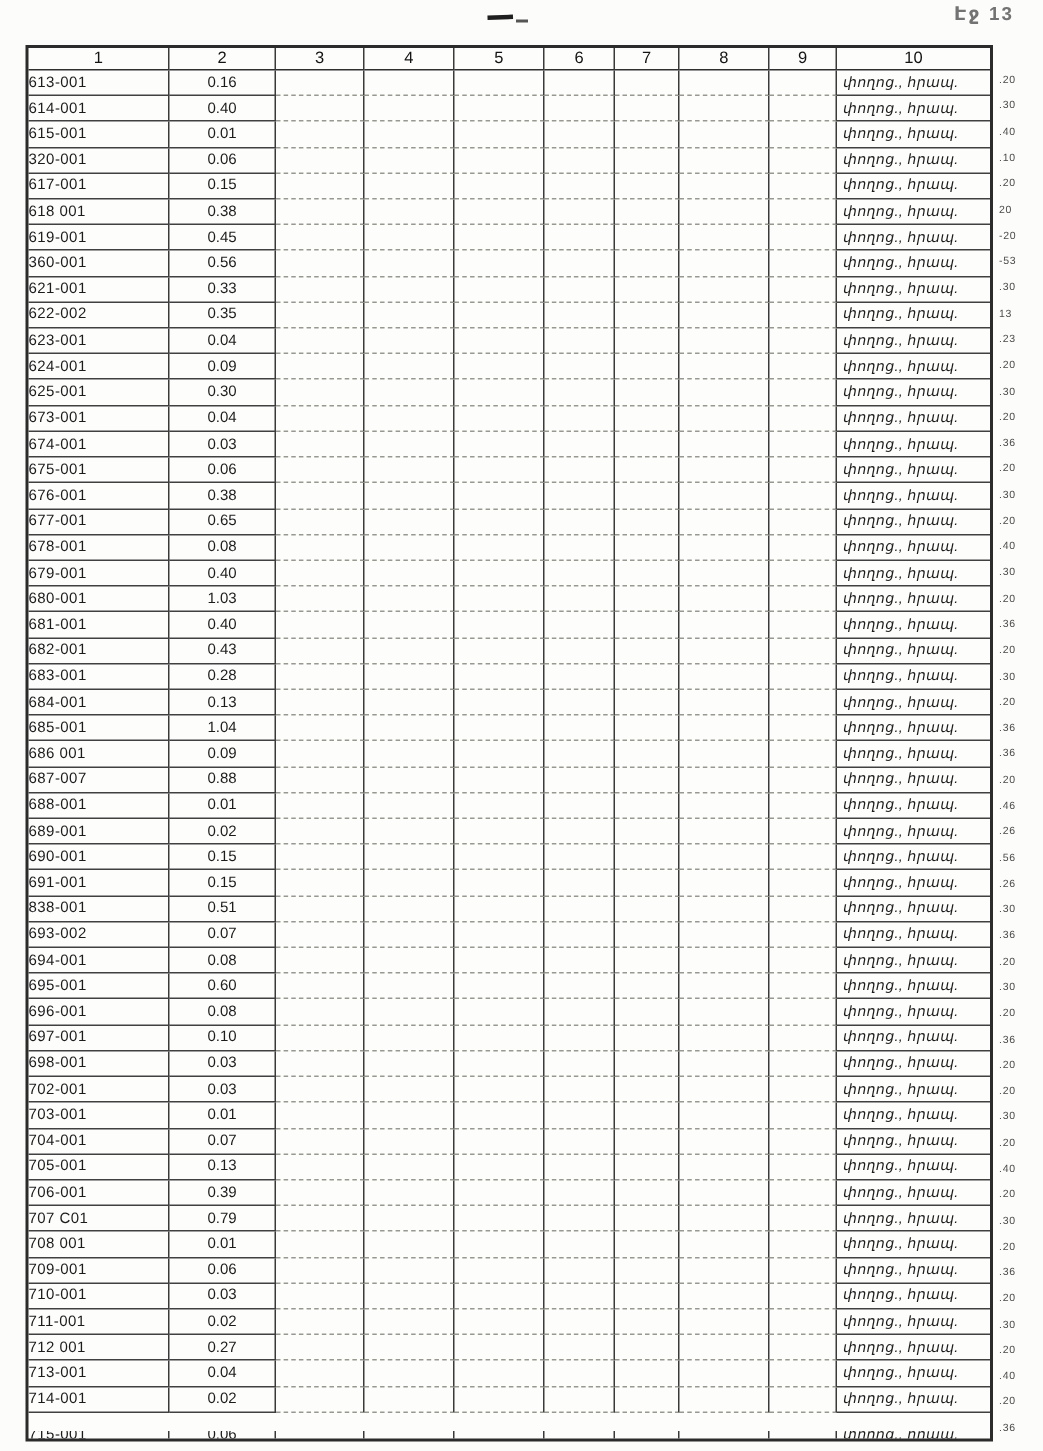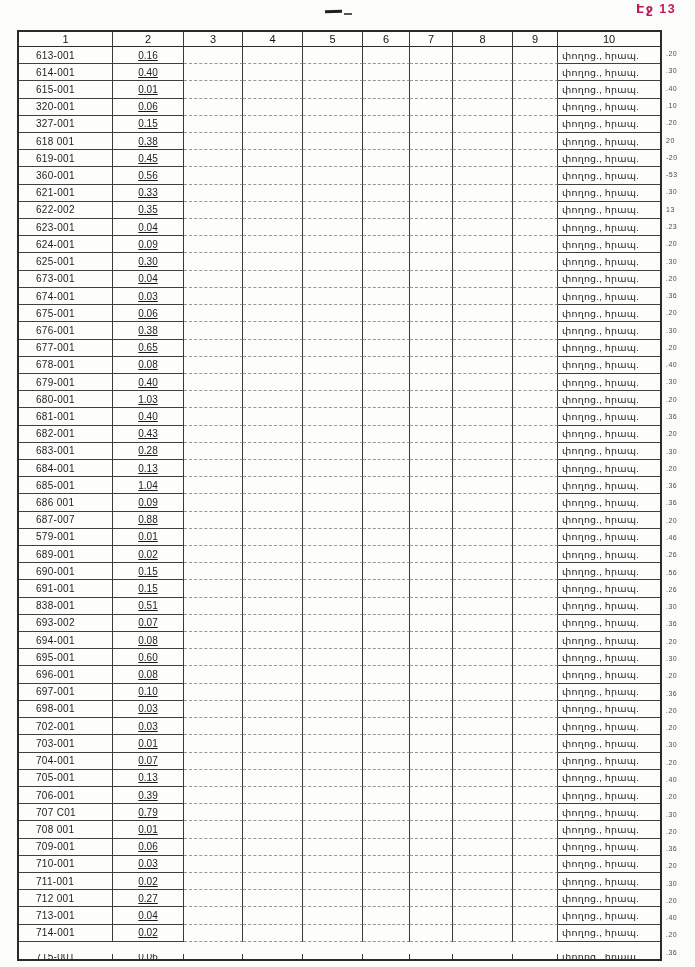--- a/index.html
+++ b/index.html
@@ -15,21 +15,21 @@
     color: #1c1c1c;
     overflow: hidden;
   }
   .page-label {
     position: absolute;
     top: 1px;
     left: 636px;
     font-size: 12.5px;
     font-weight: bold;
     letter-spacing: 1.5px;
-    color: #be185d;
+    color: #737373;
   }
   .smudge-a {
     position: absolute;
     left: 325px;
     top: 10px;
     width: 17px;
     height: 0;
     border-top: 3px solid #1f1f1f;
     transform: rotate(-2deg);
   }
@@ -63,39 +63,39 @@
     white-space: nowrap;
   }
   .cell.lastcol { border-right: none; }
   .hcell {
     justify-content: center;
     font-size: 11px;
     color: #141414;
     border-bottom: 1.5px solid #303030;
   }
   .idcell {
-    padding-left: 17px;
+    padding-left: 0;
     font-size: 10px;
     letter-spacing: 0.3px;
     border-bottom: 1px solid #404040;
   }
   .valcell {
     justify-content: center;
     font-size: 10px;
     border-bottom: 1px solid #404040;
-    text-decoration: underline;
   }
   .emptycell {
     border-bottom: 1px dashed #989890;
   }
   .notecell {
     padding-left: 4px;
     font-size: 9.5px;
     letter-spacing: 0.2px;
     border-bottom: 1px solid #404040;
+    font-style: italic;
   }
   .lastrow { border-bottom: none !important; margin-top: 12px; }
   .frags {
     position: absolute;
     left: 666px;
     top: 45px;
     width: 28px;
   }
   .frag {
     height: 17.283px;
@@ -157,21 +157,21 @@
     <div class="cell idcell">320-001</div>
     <div class="cell valcell">0.06</div>
     <div class="cell emptycell"></div>
     <div class="cell emptycell"></div>
     <div class="cell emptycell"></div>
     <div class="cell emptycell"></div>
     <div class="cell emptycell"></div>
     <div class="cell emptycell"></div>
     <div class="cell emptycell"></div>
     <div class="cell notecell lastcol">փողոց., հրապ.</div>
-    <div class="cell idcell">327-001</div>
+    <div class="cell idcell">617-001</div>
     <div class="cell valcell">0.15</div>
     <div class="cell emptycell"></div>
     <div class="cell emptycell"></div>
     <div class="cell emptycell"></div>
     <div class="cell emptycell"></div>
     <div class="cell emptycell"></div>
     <div class="cell emptycell"></div>
     <div class="cell emptycell"></div>
     <div class="cell notecell lastcol">փողոց., հրապ.</div>
     <div class="cell idcell">618 001</div>
@@ -397,21 +397,21 @@
     <div class="cell idcell">687-007</div>
     <div class="cell valcell">0.88</div>
     <div class="cell emptycell"></div>
     <div class="cell emptycell"></div>
     <div class="cell emptycell"></div>
     <div class="cell emptycell"></div>
     <div class="cell emptycell"></div>
     <div class="cell emptycell"></div>
     <div class="cell emptycell"></div>
     <div class="cell notecell lastcol">փողոց., հրապ.</div>
-    <div class="cell idcell">579-001</div>
+    <div class="cell idcell">688-001</div>
     <div class="cell valcell">0.01</div>
     <div class="cell emptycell"></div>
     <div class="cell emptycell"></div>
     <div class="cell emptycell"></div>
     <div class="cell emptycell"></div>
     <div class="cell emptycell"></div>
     <div class="cell emptycell"></div>
     <div class="cell emptycell"></div>
     <div class="cell notecell lastcol">փողոց., հրապ.</div>
     <div class="cell idcell">689-001</div>

